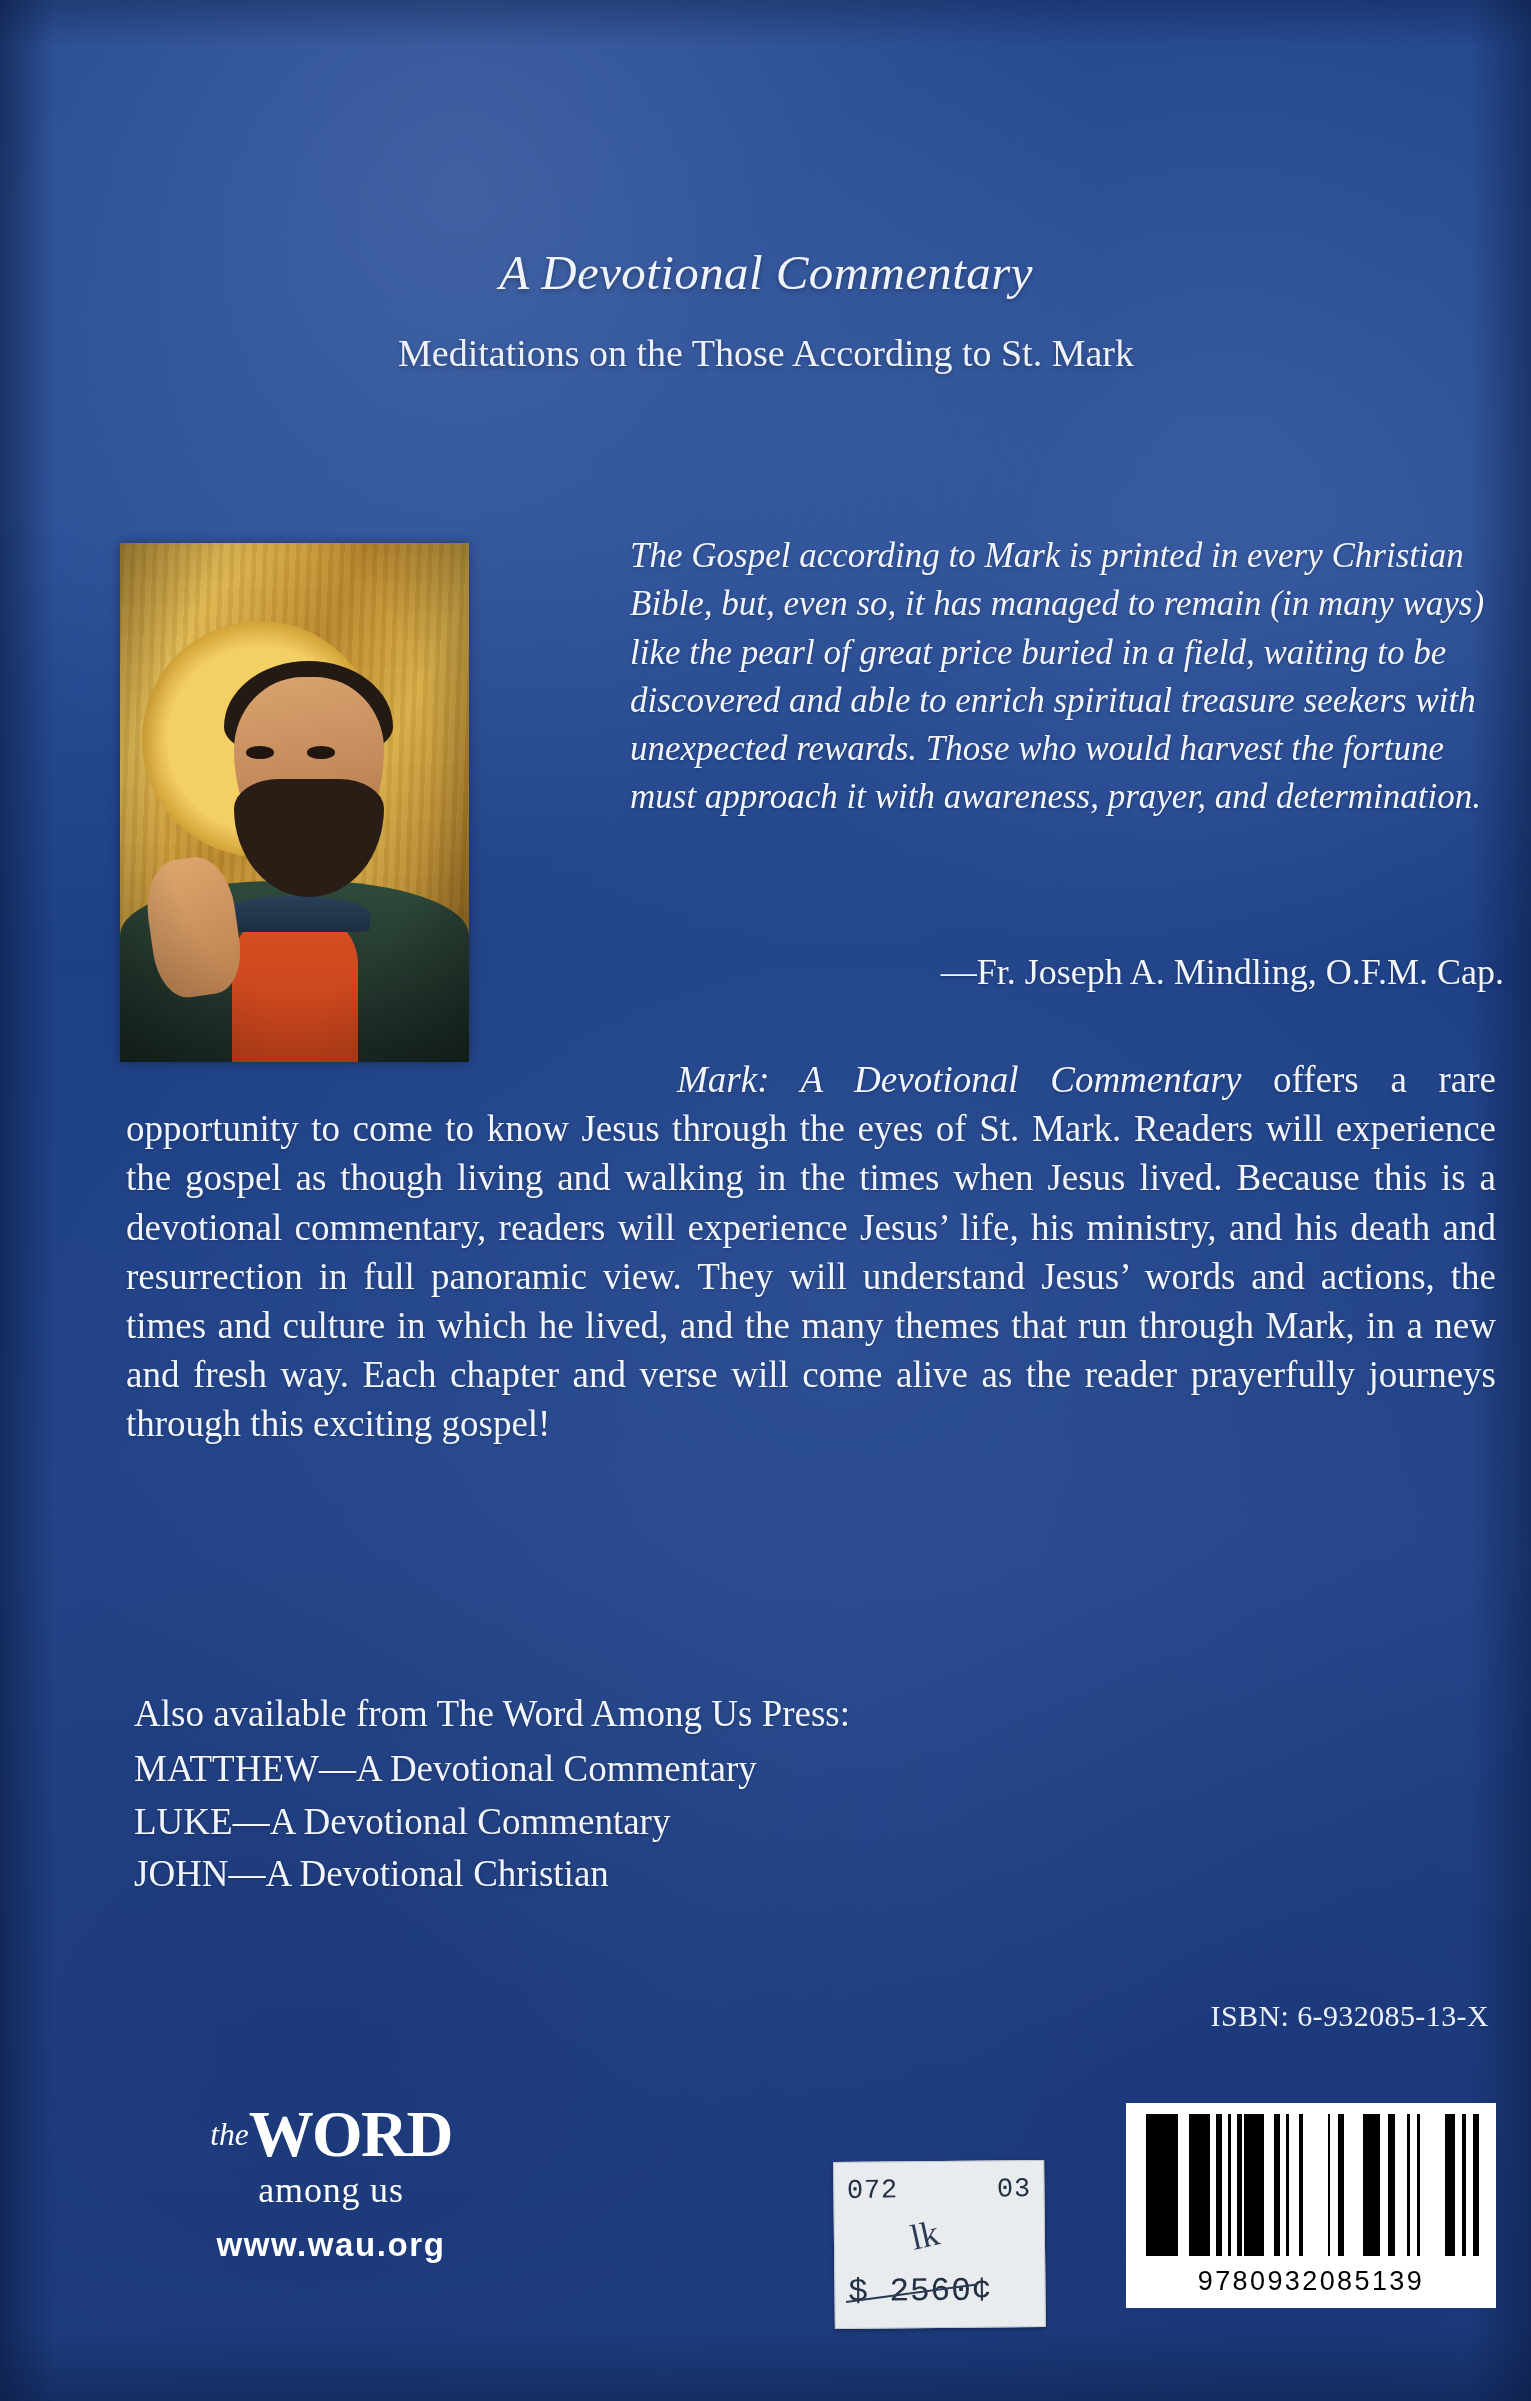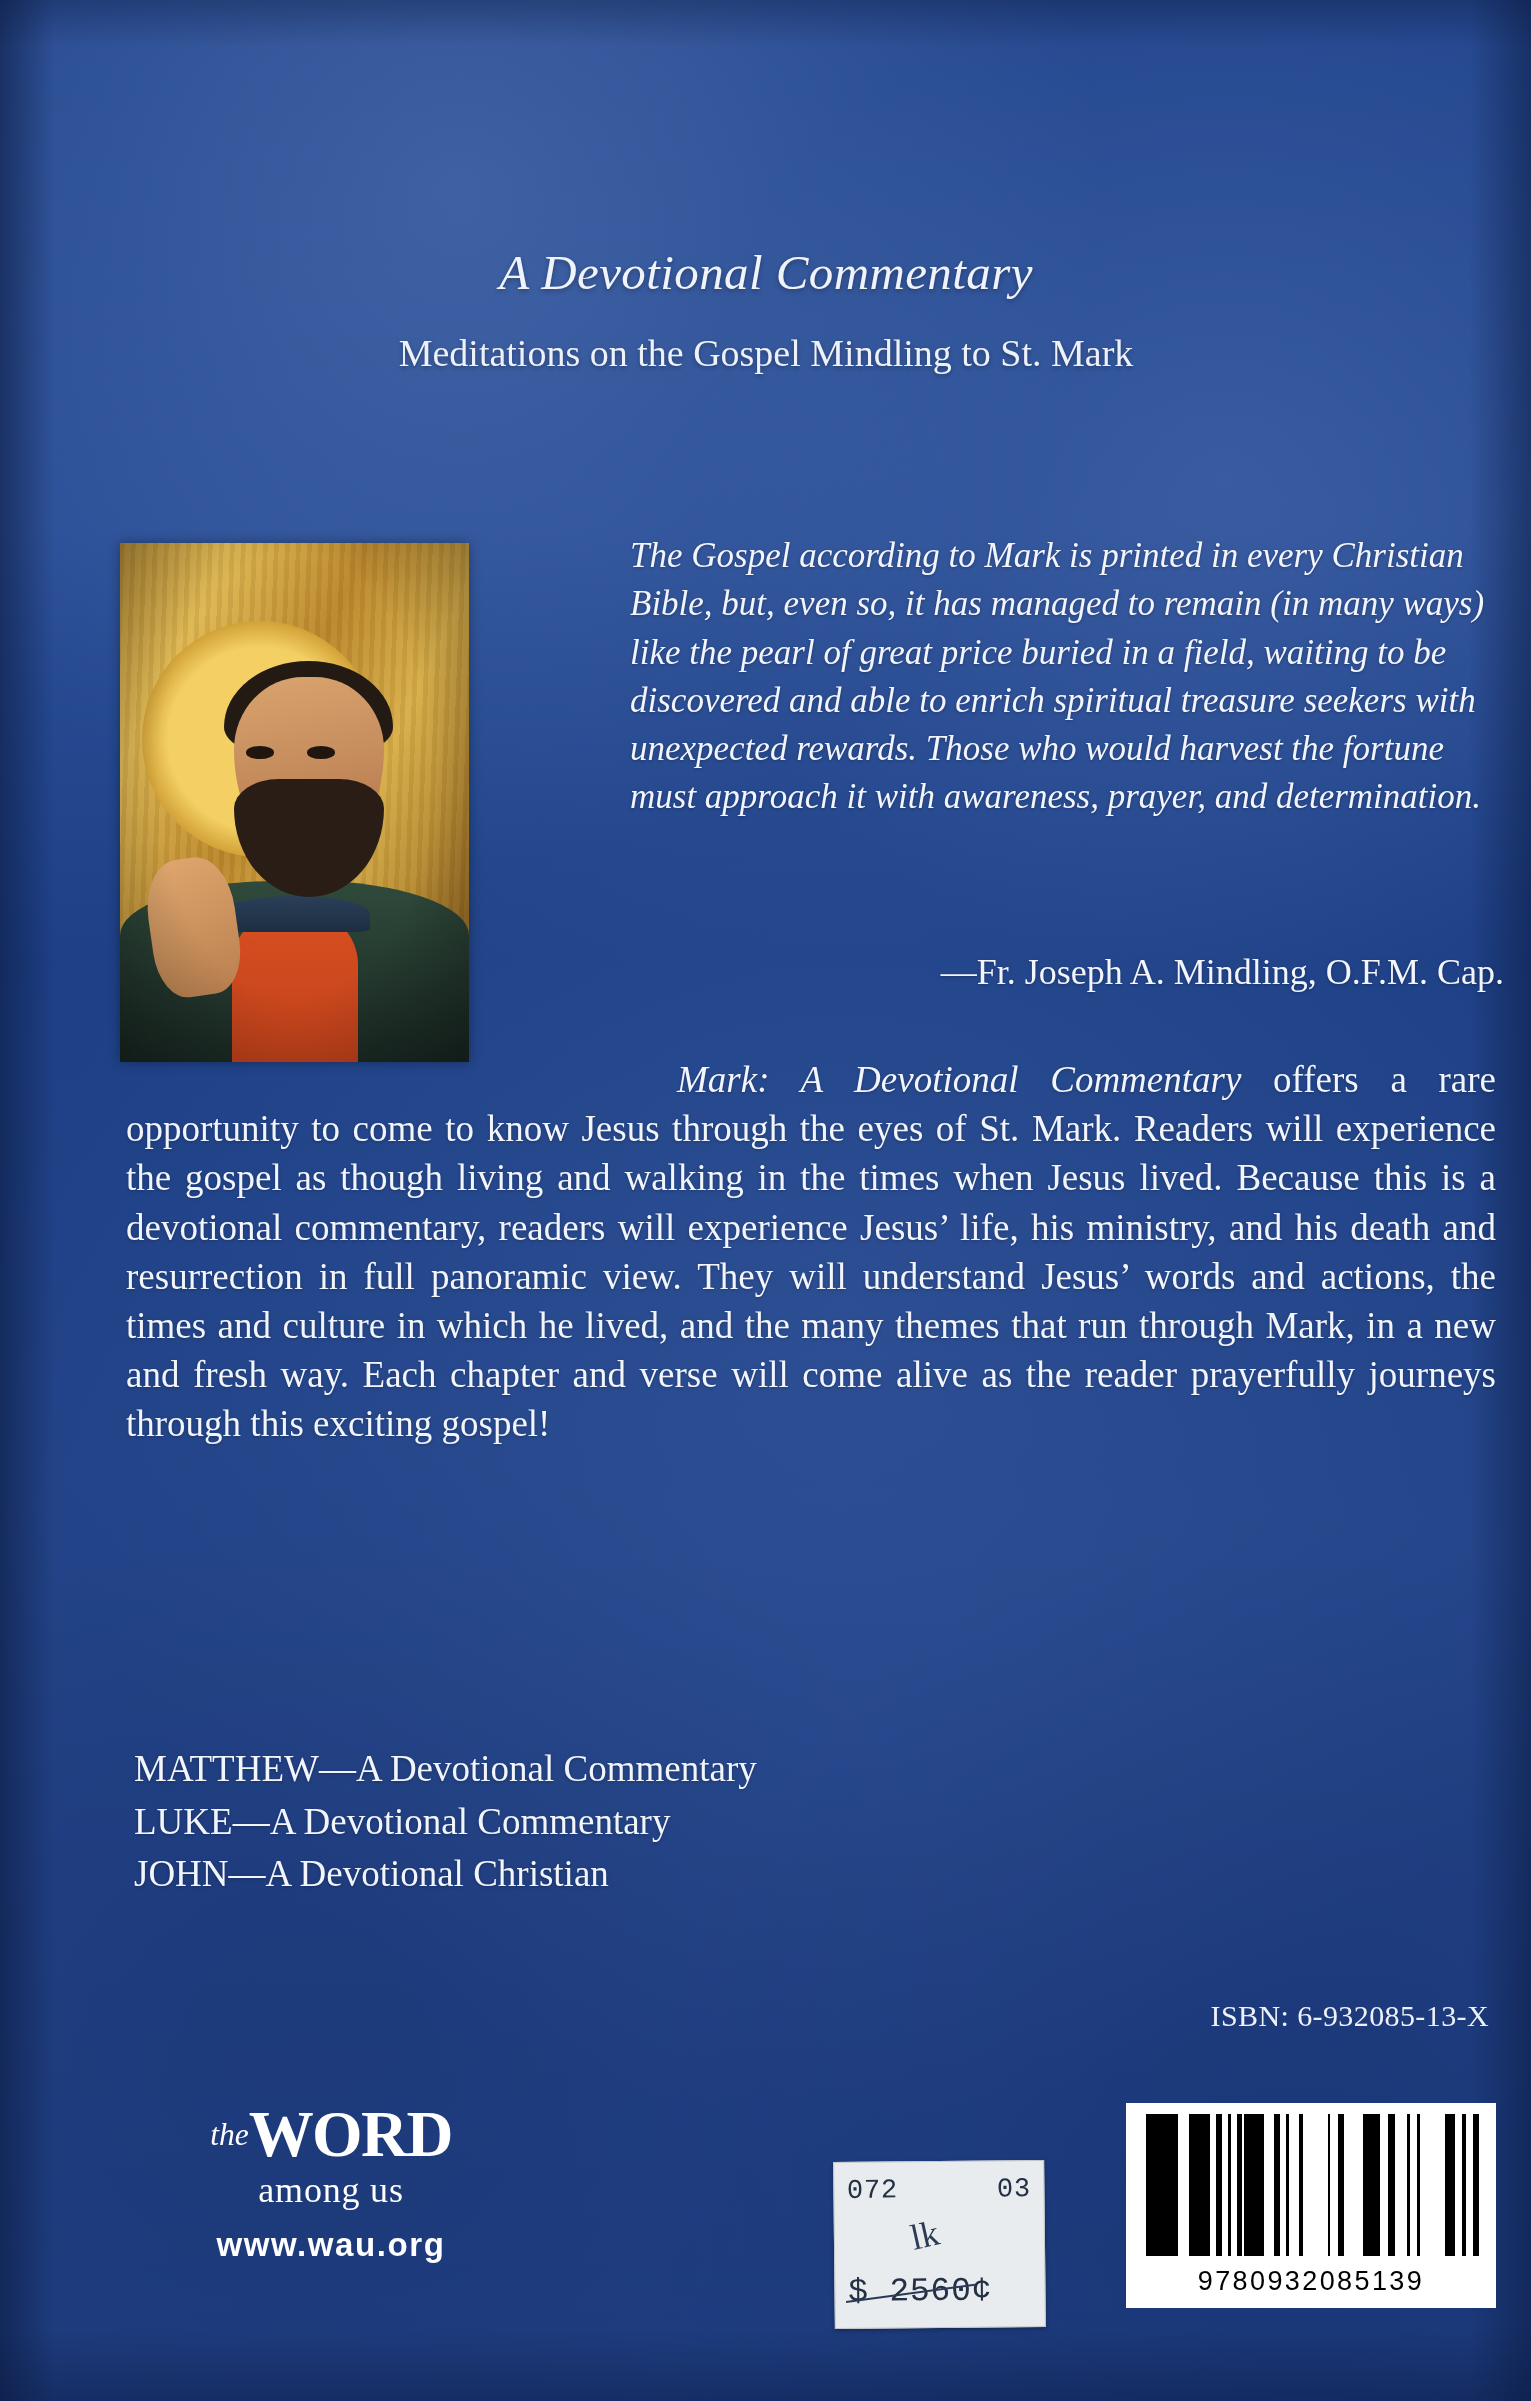--- a/index.html
+++ b/index.html
@@ -357,21 +357,21 @@
 
 <div id="cover"></div>
 <div id="edge-left"></div>
 <div id="edge-right"></div>
 <div id="edge-top"></div>
 <div id="edge-bottom"></div>
 
 <div class="content">
 
   <div id="subtitle">A Devotional Commentary</div>
-  <div id="tagline">Meditations on the Gospel Mindling to St. Mark</div>
+  <div id="tagline">Meditations on the Those According to St. Mark</div>
 
   <div id="icon-image">
     <div class="gold-bg"></div>
     <div class="panel-lines"></div>
     <div class="halo"></div>
     <div class="robe"></div>
     <div class="tunic"></div>
     <div class="collar"></div>
     <div class="hair"></div>
     <div class="face"></div>
@@ -382,20 +382,21 @@
     <div class="vignette"></div>
   </div>
 
   <div id="blurb-quote">The Gospel according to Mark is printed in every Christian Bible, but, even so, it has managed to remain (in many ways) like the pearl of great price buried in a field, waiting to be discovered and able to enrich spiritual treasure seekers with unexpected rewards. Those who would harvest the fortune must approach it with awareness, prayer, and determination.</div>
   <div id="blurb-attrib">—Fr. Joseph A. Mindling, O.F.M. Cap.</div>
 
   <div id="description">
     <span class="indent"></span><span class="italic">Mark: A Devotional Commentary</span><span> offers a rare opportunity to come to know Jesus through the eyes of St. Mark. Readers will experience the gospel as though living and walking in the times when Jesus lived. Because this is a devotional commentary, readers will experience Jesus’ life, his ministry, and his death and resurrection in full panoramic view. They will understand Jesus’ words and actions, the times and culture in which he lived, and the many themes that run through Mark, in a new and fresh way. Each chapter and verse will come alive as the reader prayerfully journeys through this exciting gospel!</span>
   </div>
 
+  <div id="also-heading">Also available from The Word Among Us Press:</div>
   <div id="also-list">
     <div>MATTHEW—A Devotional Commentary</div>
     <div>LUKE—A Devotional Commentary</div>
     <div>JOHN—A Devotional Christian</div>
   </div>
 
   <div id="isbn-text">ISBN: 6-932085-13-X</div>
 
   <div id="logo">
     <div class="line1">

